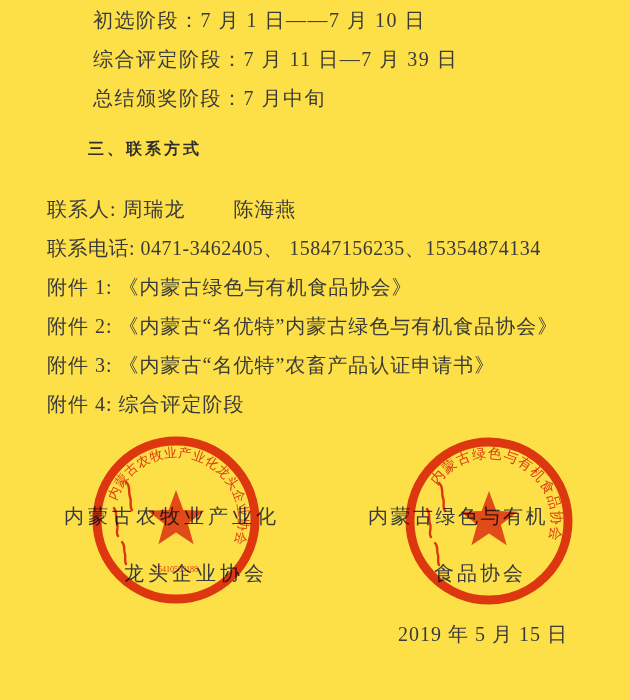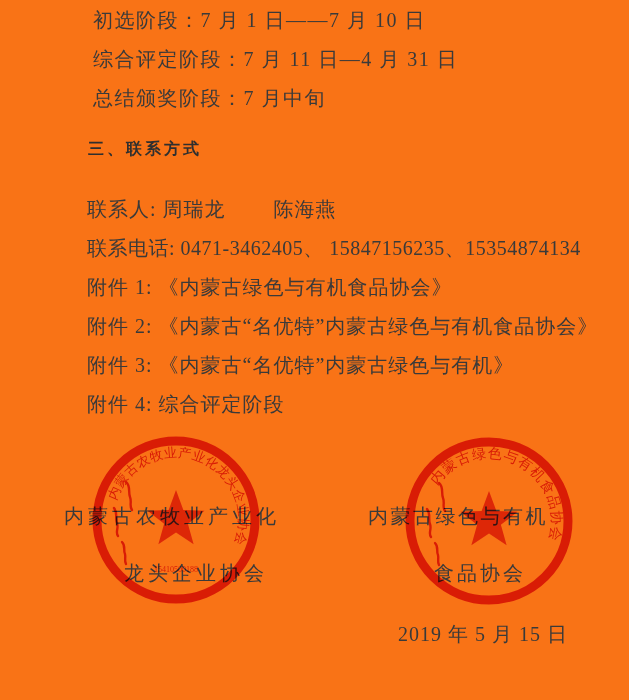--- a/index.html
+++ b/index.html
@@ -1,34 +1,34 @@
 <!DOCTYPE html>
 <html><head>
 <meta charset="utf-8">
 <style>
   html, body { margin: 0; padding: 0; background: #ffffff; }
   .page {
     position: relative;
     width: 629px;
     height: 700px;
-    background: #f97316;
+    background: #fde047;
     overflow: hidden;
     font-family: "Liberation Serif", "DejaVu Serif", serif;
     color: #3a3a3a;
   }
   .t {
     position: absolute;
     white-space: pre;
     font-size: 20px;
     letter-spacing: 1.5px;
     line-height: 1.2;
     color: #3a3a3a;
   }
   .phase { left: 93px; }
-  .body-line { left: 47px; letter-spacing: 1px; margin-left: 40px; }
+  .body-line { left: 47px; letter-spacing: 1px; }
   .heading {
     left: 88px;
     top: 139px;
     font-weight: bold;
     font-size: 16px;
     letter-spacing: 3px;
     color: #2f2f2f;
   }
   .phone-line { letter-spacing: 0.5px; }
   .org-line { letter-spacing: 4px; z-index: 1; }
@@ -40,31 +40,31 @@
     opacity: 0.93;
   }
   .seal svg { font-family: "Liberation Serif", "DejaVu Serif", serif; }
 </style>
 </head>
 <body>
 
 <div class="page">
 
   <div class="t phase" style="top:8px">初选阶段：7 月 1 日——7 月 10 日</div>
-  <div class="t phase" style="top:47px">综合评定阶段：7 月 11 日—4 月 31 日</div>
+  <div class="t phase" style="top:47px">综合评定阶段：7 月 11 日—7 月 39 日</div>
   <div class="t phase" style="top:86px">总结颁奖阶段：7 月中旬</div>
 
   <div class="t heading">三、联系方式</div>
 
   <div class="t body-line" style="top:197px">联系人: 周瑞龙　　 陈海燕</div>
   <div class="t body-line phone-line" style="top:236px">联系电话: 0471-3462405、 15847156235、15354874134</div>
 
   <div class="t body-line" style="top:275px">附件 1: 《内蒙古绿色与有机食品协会》</div>
   <div class="t body-line" style="top:314px">附件 2: 《内蒙古“名优特”内蒙古绿色与有机食品协会》</div>
-  <div class="t body-line" style="top:353px">附件 3: 《内蒙古“名优特”内蒙古绿色与有机》</div>
+  <div class="t body-line" style="top:353px">附件 3: 《内蒙古“名优特”农畜产品认证申请书》</div>
   <div class="t body-line" style="top:392px">附件 4: 综合评定阶段</div>
 
   <div class="t org-line" style="left:64px;  top:504px">内蒙古农牧业产业化</div>
   <div class="t org-line" style="left:124px; top:561px">龙头企业协会</div>
 
   <div class="t org-line" style="left:368px; top:504px; letter-spacing:2.5px">内蒙古绿色与有机</div>
   <div class="t org-line" style="left:434px; top:561px; letter-spacing:3px">食品协会</div>
 
   <div class="t date-line">2019 年 5 月 15 日</div>
 

